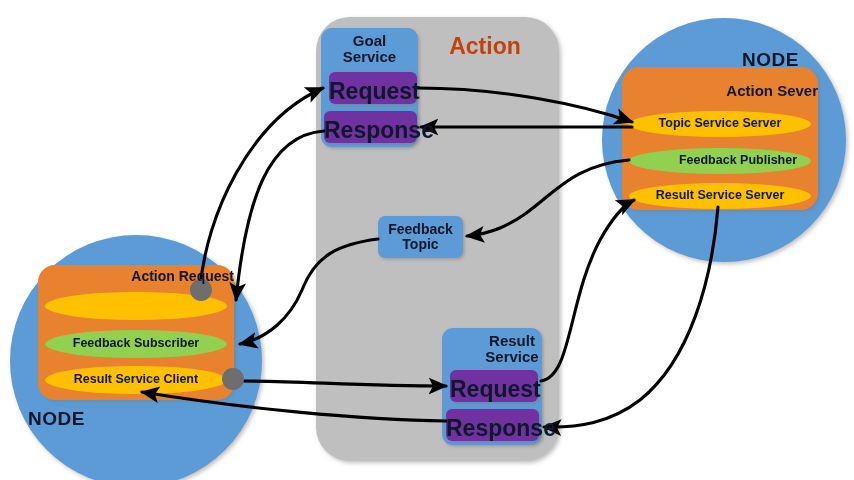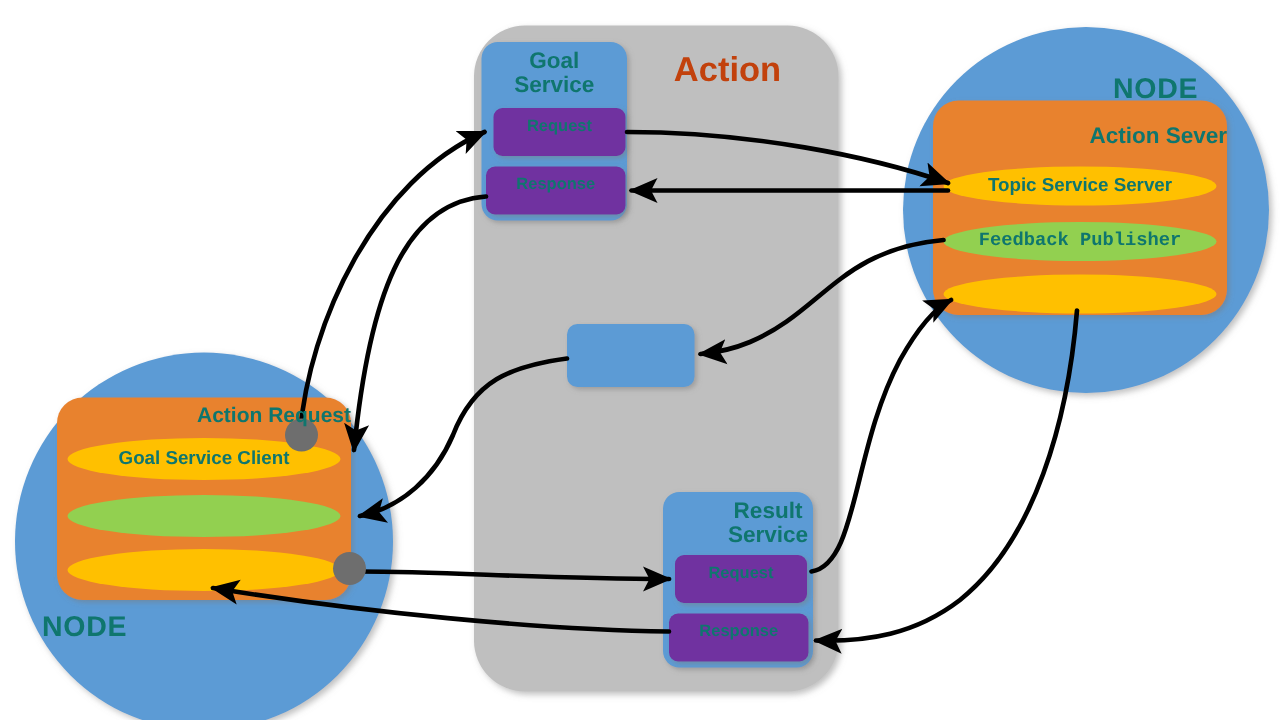--- a/index.html
+++ b/index.html
@@ -23,35 +23,35 @@
     top: 0;
     width: 854px;
     height: 480px;
   }
   #shape-layer { z-index: 1; }
   #arrow-layer { z-index: 3; }
   #label-layer { z-index: 4; }
 
   .lbl {
     position: absolute;
-    color: #0f766e;
+    color: #0f172a;
     font-weight: bold;
     text-align: center;
     pointer-events: none;
     line-height: 1.08;
     white-space: pre-line;
   }
   .lbl-dark { color: #c2410c; }
 
   .t-node { font-size: 19px; letter-spacing: 0.5px; }
   .t-action-title { font-size: 23px; }
   .t-group-title { font-size: 15px; }
   .t-ellipse { font-size: 12.5px; }
   .t-svcbox { font-size: 14px; text-align: right; }
-  .t-reqres { font-size: 11px; }
+  .t-reqres { font-size: 23px; }
   .t-topic { font-size: 14px; }
 
   .hit {
     position: absolute;
     z-index: 5;
     background: transparent;
   }
 </style>
 </head>
 <body>
@@ -128,34 +128,38 @@
 
   <div id="label-layer" style="position:absolute;left:0;top:0;width:854px;height:480px;z-index:4;">
 
     <div class="lbl lbl-dark t-action-title" style="left:425px; top:34px; width:120px;">Action</div>
 
     <div class="lbl t-group-title" style="left:321px; top:33px; width:97px;">Goal
 Service</div>
     <div class="lbl t-reqres" style="left:329px; top:79px; width:88px;">Request</div>
     <div class="lbl t-reqres" style="left:324px; top:118px; width:93px;">Response</div>
 
+    <div class="lbl t-topic" style="left:378px; top:222px; width:85px;">Feedback
+Topic</div>
 
     <div class="lbl t-group-title" style="left:462px; top:333px; width:100px;">Result
 Service</div>
     <div class="lbl t-reqres" style="left:450px; top:377px; width:88px;">Request</div>
     <div class="lbl t-reqres" style="left:446px; top:416px; width:93px;">Response</div>
 
     <div class="lbl t-node" style="left:28px; top:409px; width:100px; text-align:left;">NODE</div>
     <div class="lbl t-svcbox" style="left:38px; top:269px; width:196px;">Action Request</div>
-    <div class="lbl t-ellipse" style="left:45px; top:299px; width:182px;">Goal Service Client</div>
+    <div class="lbl t-ellipse" style="left:45px; top:337px; width:182px;">Feedback Subscriber</div>
+    <div class="lbl t-ellipse" style="left:45px; top:373px; width:182px;">Result Service Client</div>
 
     <div class="lbl t-node" style="left:742px; top:50px; width:80px; text-align:left;">NODE</div>
     <div class="lbl t-svcbox" style="left:622px; top:83px; width:196px; font-size:15px;">Action Sever</div>
     <div class="lbl t-ellipse" style="left:629px; top:117px; width:182px;">Topic Service Server</div>
-    <div class="lbl t-ellipse" style="left:629px; top:154px; width:182px;font-family:Liberation Mono, monospace;">Feedback Publisher</div>
+    <div class="lbl t-ellipse" style="left:647px; top:154px; width:182px;">Feedback Publisher</div>
+    <div class="lbl t-ellipse" style="left:629px; top:189px; width:182px;">Result Service Server</div>
   </div>
 
   <div class="hit" style="left:45px;  top:292px; width:182px; height:28px;"></div>
   <div class="hit" style="left:45px;  top:330px; width:182px; height:28px;"></div>
   <div class="hit" style="left:45px;  top:366px; width:182px; height:28px;"></div>
   <div class="hit" style="left:629px; top:111px; width:182px; height:26px;"></div>
   <div class="hit" style="left:629px; top:148px; width:182px; height:26px;"></div>
   <div class="hit" style="left:629px; top:183px; width:182px; height:26px;"></div>
   <div class="hit" style="left:329px; top:72px;  width:88px;  height:32px;"></div>
   <div class="hit" style="left:324px; top:111px; width:93px;  height:32px;"></div>

